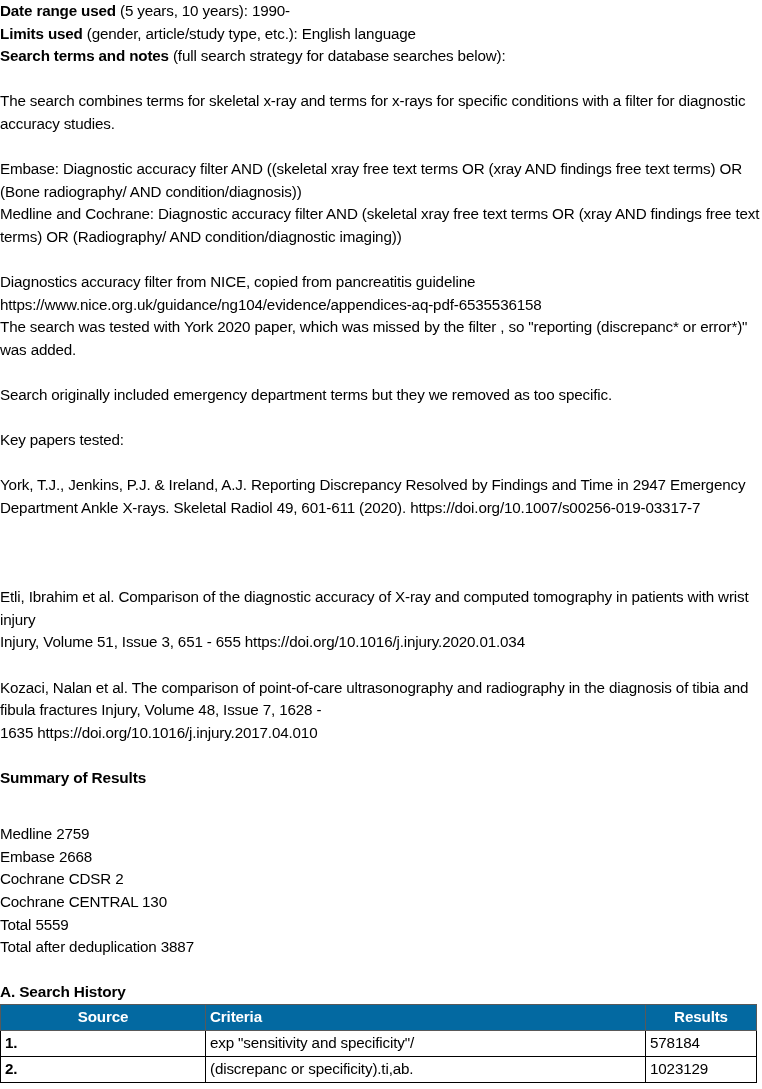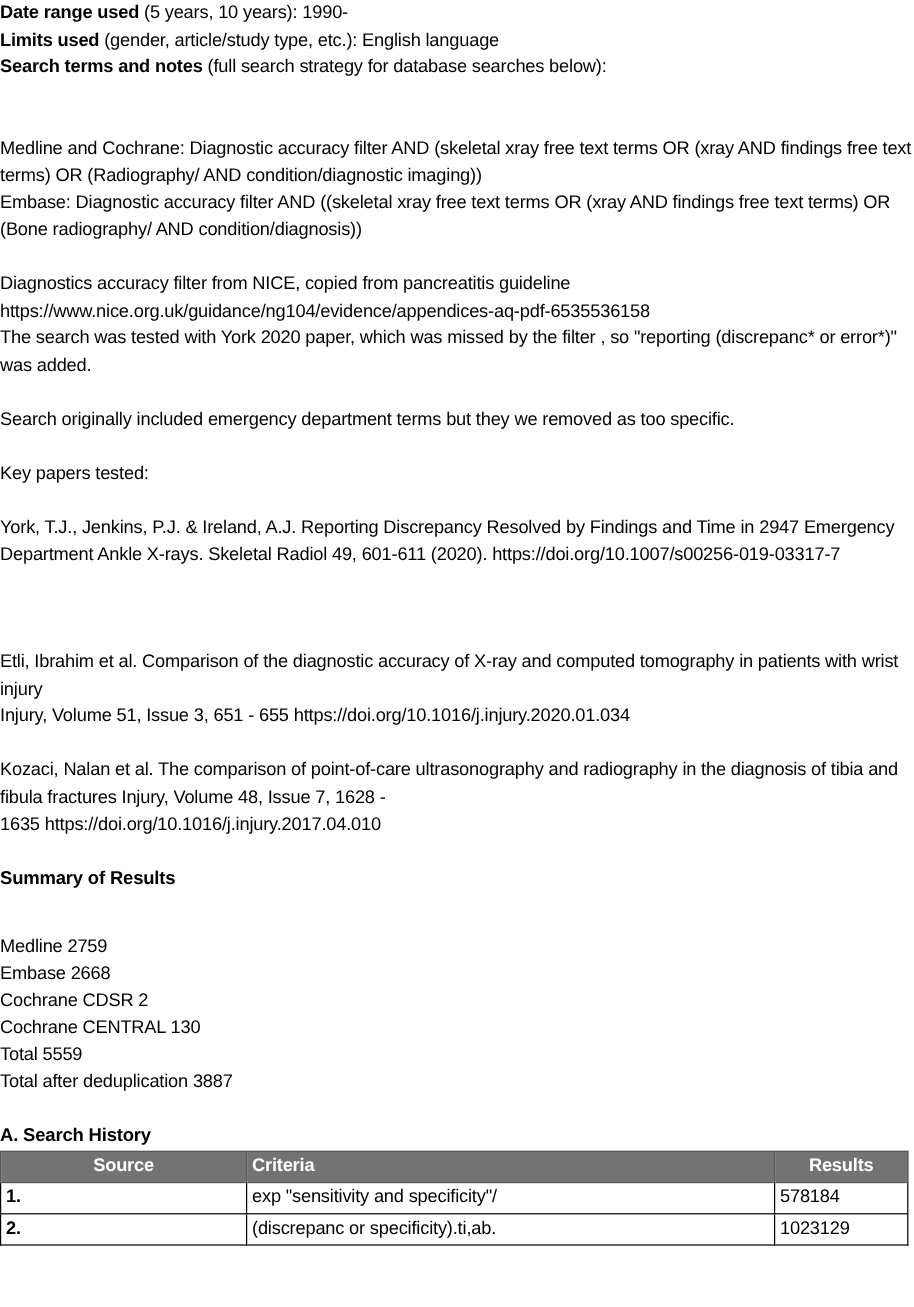--- a/index.html
+++ b/index.html
@@ -46,21 +46,21 @@
   }
 
   
   table.search-history {
     border-collapse: collapse;
     width: 756px;
     table-layout: fixed;
     margin: 0;
   }
   table.search-history th {
-    background: #737373;
+    background: #0369a1;
     color: #ffffff;
     font-weight: bold;
     font-size: 15.2px;
     letter-spacing: -0.15px;
     padding: 2px 4px 3px 4px;
     border: 1px solid #595959;
     height: 20px;
     vertical-align: middle;
   }
   th.col-source { text-align: center; }
@@ -96,25 +96,26 @@
   </div>
   <div class="line">
     <b>Limits used</b><span> (gender, article/study type, etc.): English language</span>
   </div>
   <div class="line">
     <b>Search terms and notes</b><span> (full search strategy for database searches below):</span>
   </div>
 
   <div class="spacer-1"></div>
 
+  <p class="para">The search combines terms for skeletal x-ray and terms for x-rays for specific conditions with a filter for diagnostic accuracy studies.</p>
 
   <div class="spacer-1"></div>
 
+  <p class="para">Embase: Diagnostic accuracy filter AND ((skeletal xray free text terms OR (xray AND findings free text terms) OR (Bone radiography/ AND condition/diagnosis))</p>
   <p class="para">Medline and Cochrane: Diagnostic accuracy filter AND (skeletal xray free text terms OR (xray AND findings free text terms) OR (Radiography/ AND condition/diagnostic imaging))</p>
-  <p class="para">Embase: Diagnostic accuracy filter AND ((skeletal xray free text terms OR (xray AND findings free text terms) OR (Bone radiography/ AND condition/diagnosis))</p>
 
   <div class="spacer-1"></div>
 
   <p class="para">Diagnostics accuracy filter from NICE, copied from pancreatitis guideline</p>
   <p class="para">https://www.nice.org.uk/guidance/ng104/evidence/appendices-aq-pdf-6535536158</p>
   <p class="para">The search was tested with York 2020 paper, which was missed by  the filter , so "reporting (discrepanc* or error*)" was added.</p>
 
   <div class="spacer-1"></div>
 
   <p class="para">Search originally included emergency department terms but they we removed as too specific.</p>

